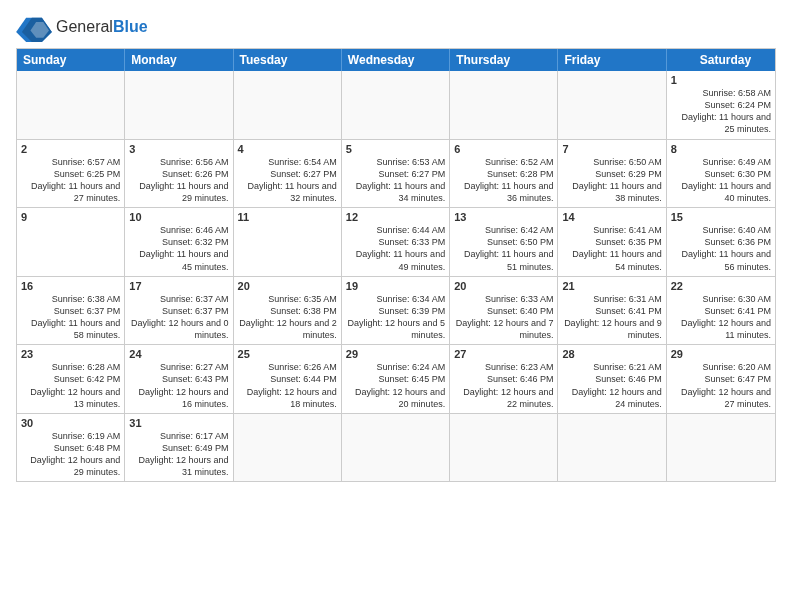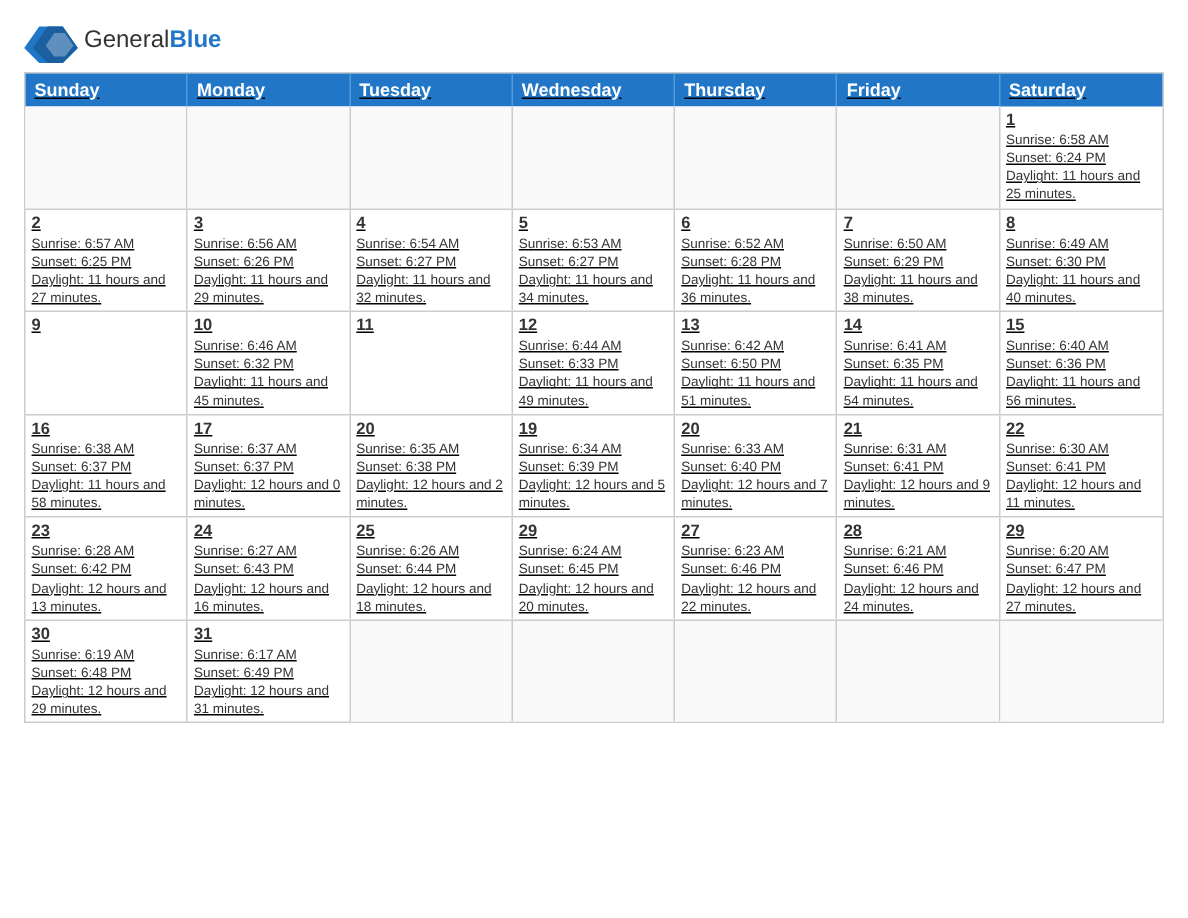--- a/index.html
+++ b/index.html
@@ -42,35 +42,34 @@
     }
     .subtitle {
       font-size: 14px;
       color: #555;
     }
     .calendar {
       flex: 1;
       display: flex;
       flex-direction: column;
       border: 1px solid #ccc;
-      text-decoration: underline;
     }
     .cal-header {
       display: grid;
       grid-template-columns: repeat(7, 1fr);
       background: #2176c7;
     }
     .cal-header-cell {
       color: #fff;
       font-size: 12px;
       font-weight: bold;
       padding: 4px 6px;
       border-right: 1px solid #5599d9;
     }
-    .cal-header-cell:last-child { border-right: none; }
+    .cal-header-cell:last-child { border-right: none; margin-left: 27px; }
     .cal-body {
       flex: 1;
       display: flex;
       flex-direction: column;
     }
     .cal-row {
       display: grid;
       grid-template-columns: repeat(7, 1fr);
       flex: 1;
       border-top: 1px solid #ccc;
@@ -87,20 +86,21 @@
     .cal-cell.empty { background: #f9f9f9; }
     .day-num {
       font-size: 11px;
       font-weight: bold;
       margin-bottom: 1px;
     }
     .day-info {
       font-size: 9px;
       line-height: 1.35;
       color: #333;
+      text-align: right;
     }
   </style>
 </head>
 <body>
 
 <div class="page">
   <div class="header">
     <div class="logo">
       <svg class="logo-icon" viewBox="0 0 50 42">
         <polygon points="14,8 36,8 50,28 36,42 14,42 0,28" fill="#2176c7"></polygon>

